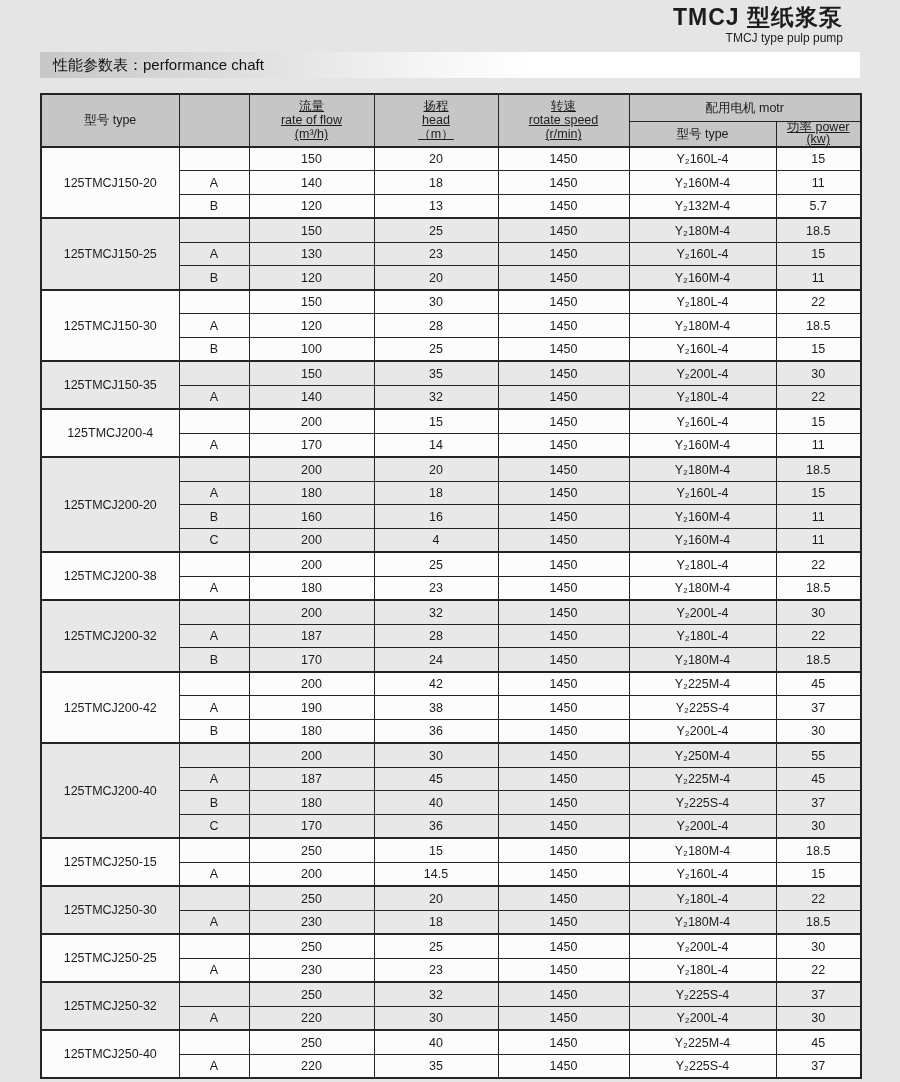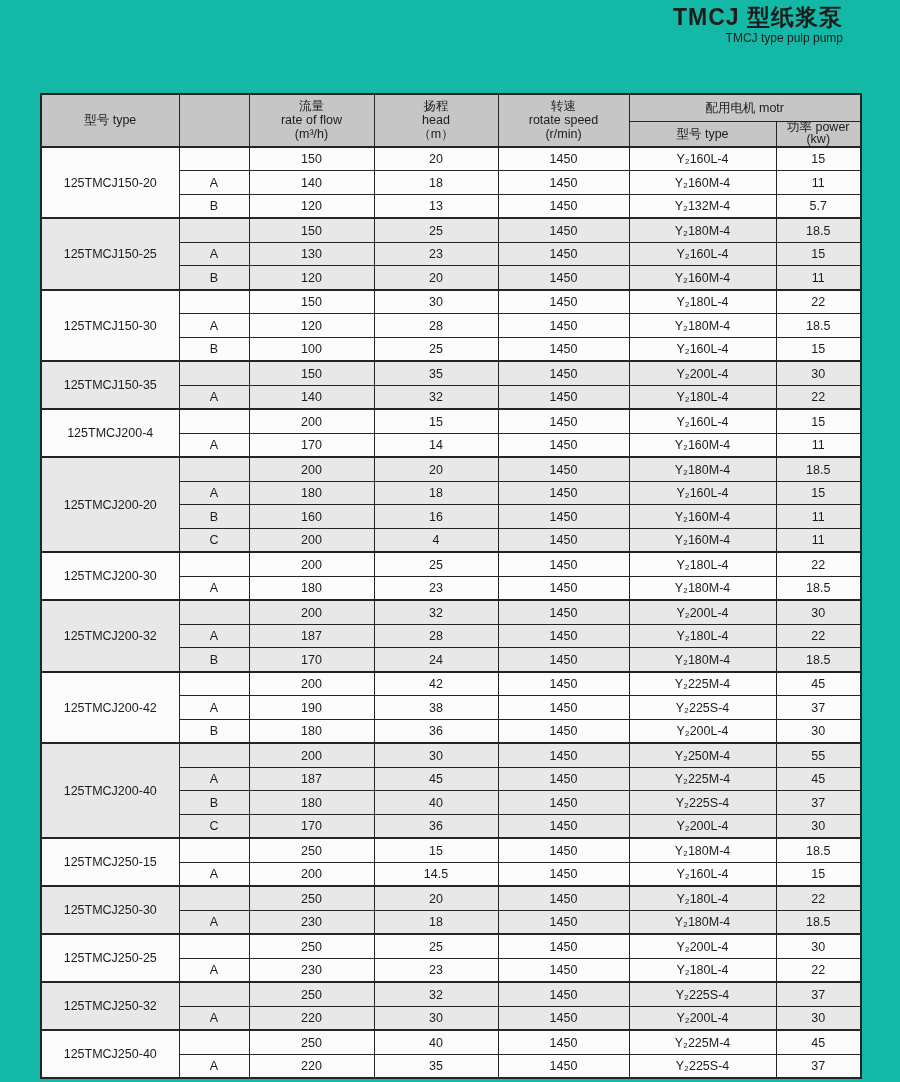--- a/index.html
+++ b/index.html
@@ -6,21 +6,21 @@
     margin: 0;
     padding: 0;
     background: #ffffff;
     font-family: "Liberation Sans", "DejaVu Sans", sans-serif;
     color: #1c1c1c;
   }
   .page {
     position: relative;
     width: 900px;
     height: 1082px;
-    background: #14b8a6;
+    background: #e5e5e5;
     overflow: hidden;
   }
   .title-block {
     position: absolute;
     top: 4px;
     right: 57px;
     text-align: right;
   }
   .title-cn {
     font-size: 23px;
@@ -69,33 +69,36 @@
     font-weight: normal;
     line-height: 1.12;
   }
   .spec-table thead tr.h1 th { height: 26px; }
   .spec-table thead tr.h2 th { height: 23px; }
   .spec-table thead { border-bottom: 2px solid var(--line, #242424); }
   .spec-table tbody td { height: 22.5px; }
   .spec-table tbody tr.plain td { background: var(--plain-bg, #fcfcfc); }
   .spec-table tbody tr.shaded td { background: var(--shaded-bg, #e8e8e8); }
   .spec-table tbody tr.group-start td { border-top: 2px solid var(--line, #242424); }
-  .hdr-line { display: block; }
+  .hdr-line { display: block; text-decoration: underline; }
   .unit-tight { line-height: 0.95; }
 </style>
 </head>
 <body>
 
 <div class="page">
 
   <header class="title-block">
     <div class="title-cn">TMCJ 型纸浆泵</div>
     <div class="title-en">TMCJ type pulp pump</div>
   </header>
 
+  <div class="section-bar">
+    <span>性能参数表：performance chaft</span>
+  </div>
 
   <table class="spec-table">
     <colgroup>
       <col style="width:138px">
       <col style="width:70px">
       <col style="width:125px">
       <col style="width:124px">
       <col style="width:131px">
       <col style="width:147px">
       <col style="width:85px">
@@ -266,21 +269,21 @@
         </tr>
         <tr class="shaded">
           <td>C</td>
           <td>200</td>
           <td>4</td>
           <td>1450</td>
           <td>Y₂160M-4</td>
           <td>11</td>
         </tr>
         <tr class="plain group-start">
-          <td rowspan="2">125TMCJ200-30</td>
+          <td rowspan="2">125TMCJ200-38</td>
           <td></td>
           <td>200</td>
           <td>25</td>
           <td>1450</td>
           <td>Y₂180L-4</td>
           <td>22</td>
         </tr>
         <tr class="plain">
           <td>A</td>
           <td>180</td>

